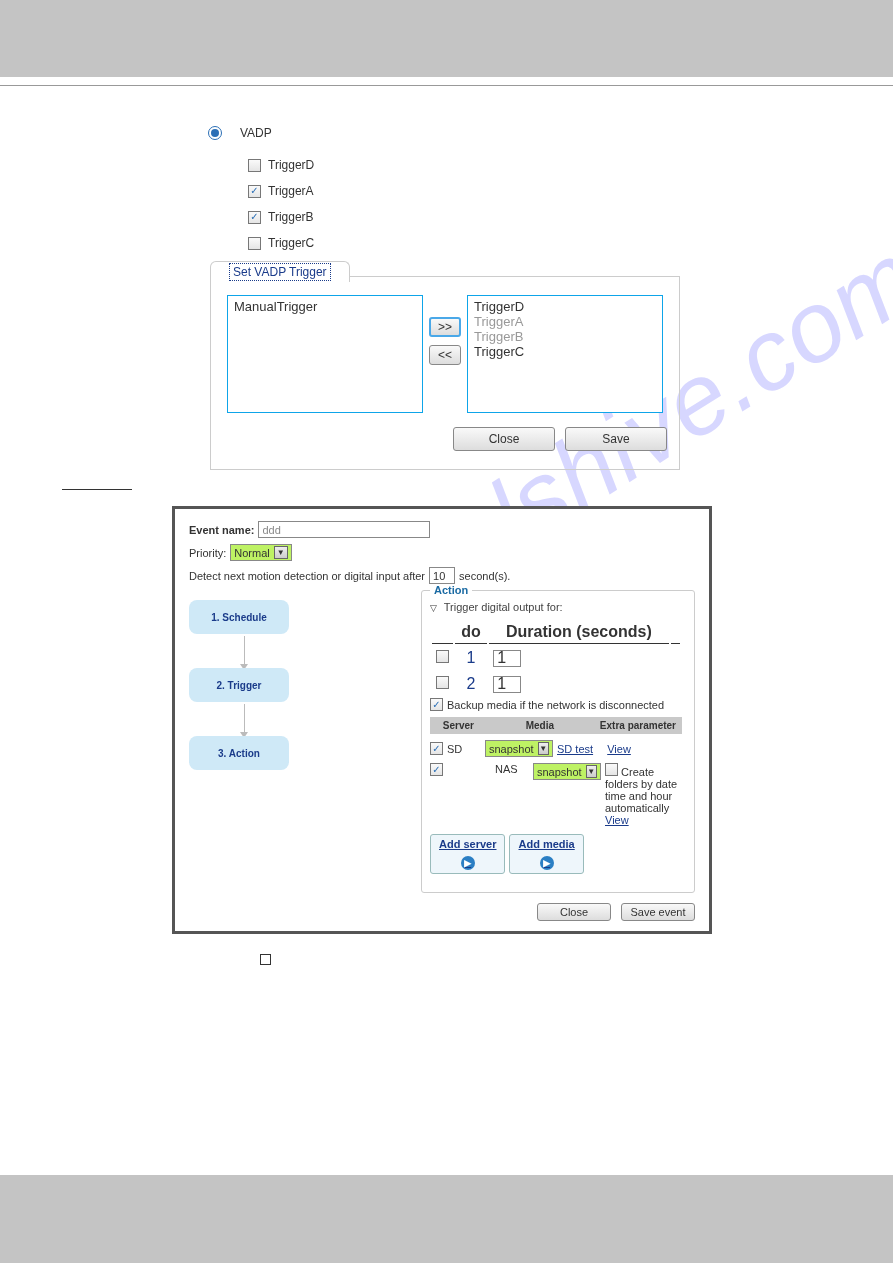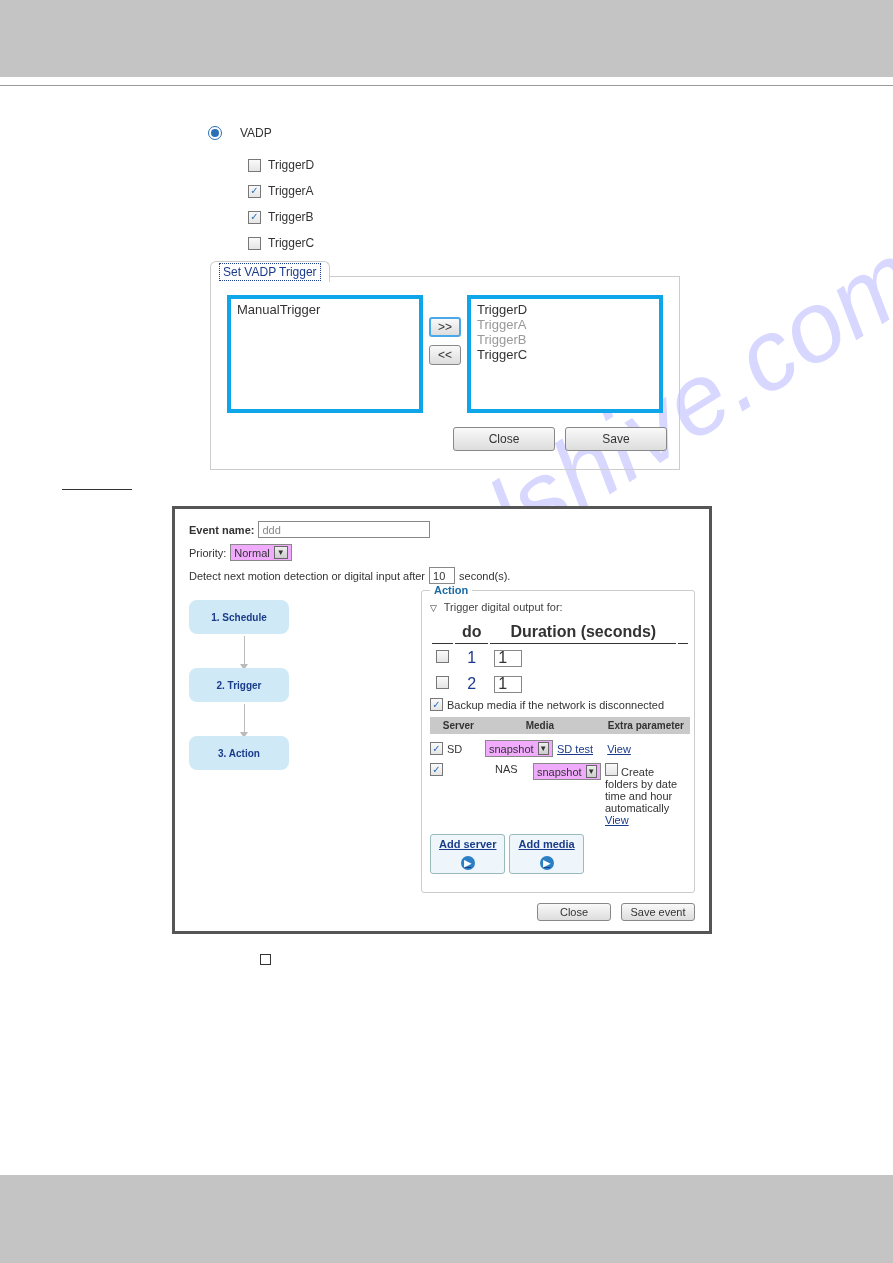--- a/index.html
+++ b/index.html
@@ -32,45 +32,45 @@
   .sec1 { margin-left: 208px; width: 480px; }
   .radio-row { display:flex; align-items:center; gap:18px; margin-bottom:18px;}
   .radio { width:14px; height:14px; border:1px solid #2b6fb6; border-radius:50%; display:flex; align-items:center; justify-content:center; background:#fff;}
   .radio.dot::after{content:"";width:8px;height:8px;border-radius:50%;background:#2b6fb6;}
   .chk { width:13px; height:13px; border:1px solid #777; background:linear-gradient(#fafafa,#e5e5e5); display:inline-flex; align-items:center; justify-content:center;}
   .chk.checked::after{content:"✓"; font-size:10px; color:#2b6fb6; line-height:1;}
   .trig-list { margin-left:40px; }
   .trig-row { display:flex; align-items:center; gap:7px; margin-bottom:12px;}
 
   .vadp-panel-wrap { border:1px solid #ccc; border-left:1px solid #ccc; width:470px; margin-left:2px; padding:18px 12px 18px 16px; position:relative;}
-  .tab { position:absolute; top:-16px; left:-1px; background:#fff; border:1px solid #ccc; border-bottom:none; padding:3px 8px; border-radius:6px 6px 0 0;}
+  .tab { position:absolute; top:-16px; left:-1px; background:#fff; border:1px solid #ccc; border-bottom:none; padding:3px 18px; border-radius:6px 6px 0 0;}
   .tab span { color:#1a3b8a; border:1px dotted #1a3b8a; padding:1px 3px; }
   .lists-row { display:flex; gap:6px; align-items:flex-start; }
-  .listbox { border:4px solid #0ea5e9; width:196px; height:118px; padding:3px 6px; font-size:13px; background:#fff;}
+  .listbox { border:1px solid #0ea5e9; width:196px; height:118px; padding:3px 6px; font-size:13px; background:#fff;}
   .listbox .dis { color:#999; }
   .btncol { display:flex; flex-direction:column; gap:8px; padding-top:22px;}
   .btn { border:1px solid #888; background:linear-gradient(#f9f9f9,#ddd); border-radius:3px; padding:2px 8px; text-align:center; font-size:12px;}
   .btn.focus { border:2px solid #4aa8e8; padding:1px 7px; }
   .foot-btns { display:flex; gap:10px; justify-content:flex-end; margin-top:14px;}
   .wide-btn { width:102px; padding:4px 0; border:1px solid #888; border-radius:3px; background:linear-gradient(#f9f9f9,#ddd); text-align:center;}
 
   .sec-gap-text { margin:12px 0 4px 62px; width:390px; font-size:11px; }
 
   
   .sec2 { margin:12px 0 0 172px; width:540px; border:3px solid #555; background:#fff; padding:12px 14px 10px 14px; font-size:11px;}
   .row { display:flex; align-items:center; gap:4px; margin-bottom:6px;}
   .inp { border:1px solid #888; height:17px; padding:0 3px; background:#fff; display:inline-flex; align-items:center;}
-  .sel { border:1px solid #888; height:17px; padding:0 3px; background:#f0abfc; display:inline-flex; align-items:center; gap:4px;}
+  .sel { border:1px solid #888; height:17px; padding:0 3px; background:#bef264; display:inline-flex; align-items:center; gap:4px;}
   .sel .caret { width:14px; height:13px; border:1px solid #666; background:linear-gradient(#eee,#ccc); display:flex; align-items:center; justify-content:center; font-size:8px;}
   .steps-col { float:left; width:110px; padding-top:10px;}
   .step { width:100px; height:34px; border-radius:8px; background:#cfe9f7; color:#1a3b8a; display:flex; align-items:center; justify-content:center; font-size:10px; font-weight:bold; position:relative;}
   .steps-col .arrow { width:1px; height:30px; background:#bbb; margin:2px auto;}
   .steps-col .arrow::after{content:""; display:block; width:0;height:0;border-left:4px solid transparent;border-right:4px solid transparent;border-top:6px solid #bbb; position:relative; top:28px; left:-3.5px;}
 
-  .action-box { margin-left:122px; border:1px solid #ccc; border-radius:3px; padding:6px 4px 12px 8px; position:relative;}
+  .action-box { margin-left:122px; border:1px solid #ccc; border-radius:3px; padding:6px 12px 12px 8px; position:relative;}
   .action-box .legend { position:absolute; top:-7px; left:8px; background:#fff; padding:0 4px; color:#1a6aa3; font-weight:bold;}
   .action-box .subline { color:#444; margin:4px 0 6px 0;}
   .action-box .subline .tw { display:inline-block; transform:rotate(0deg); font-size:9px; color:#333; margin-right:4px;}
   .tbl { width:100%; font-size:16px;}
   .tbl th { text-align:center; font-weight:bold; padding:2px 4px;}
   .tbl td { padding:3px 4px; vertical-align:middle;}
   .tbl .hdrrow th { border-bottom:1px solid #333;}
   .num-inp { width:28px; }
   .media-hdr { display:flex; background:#c9c9c9; font-weight:bold; font-size:10px;}
   .media-hdr > div { padding:3px 6px; text-align:right;}

